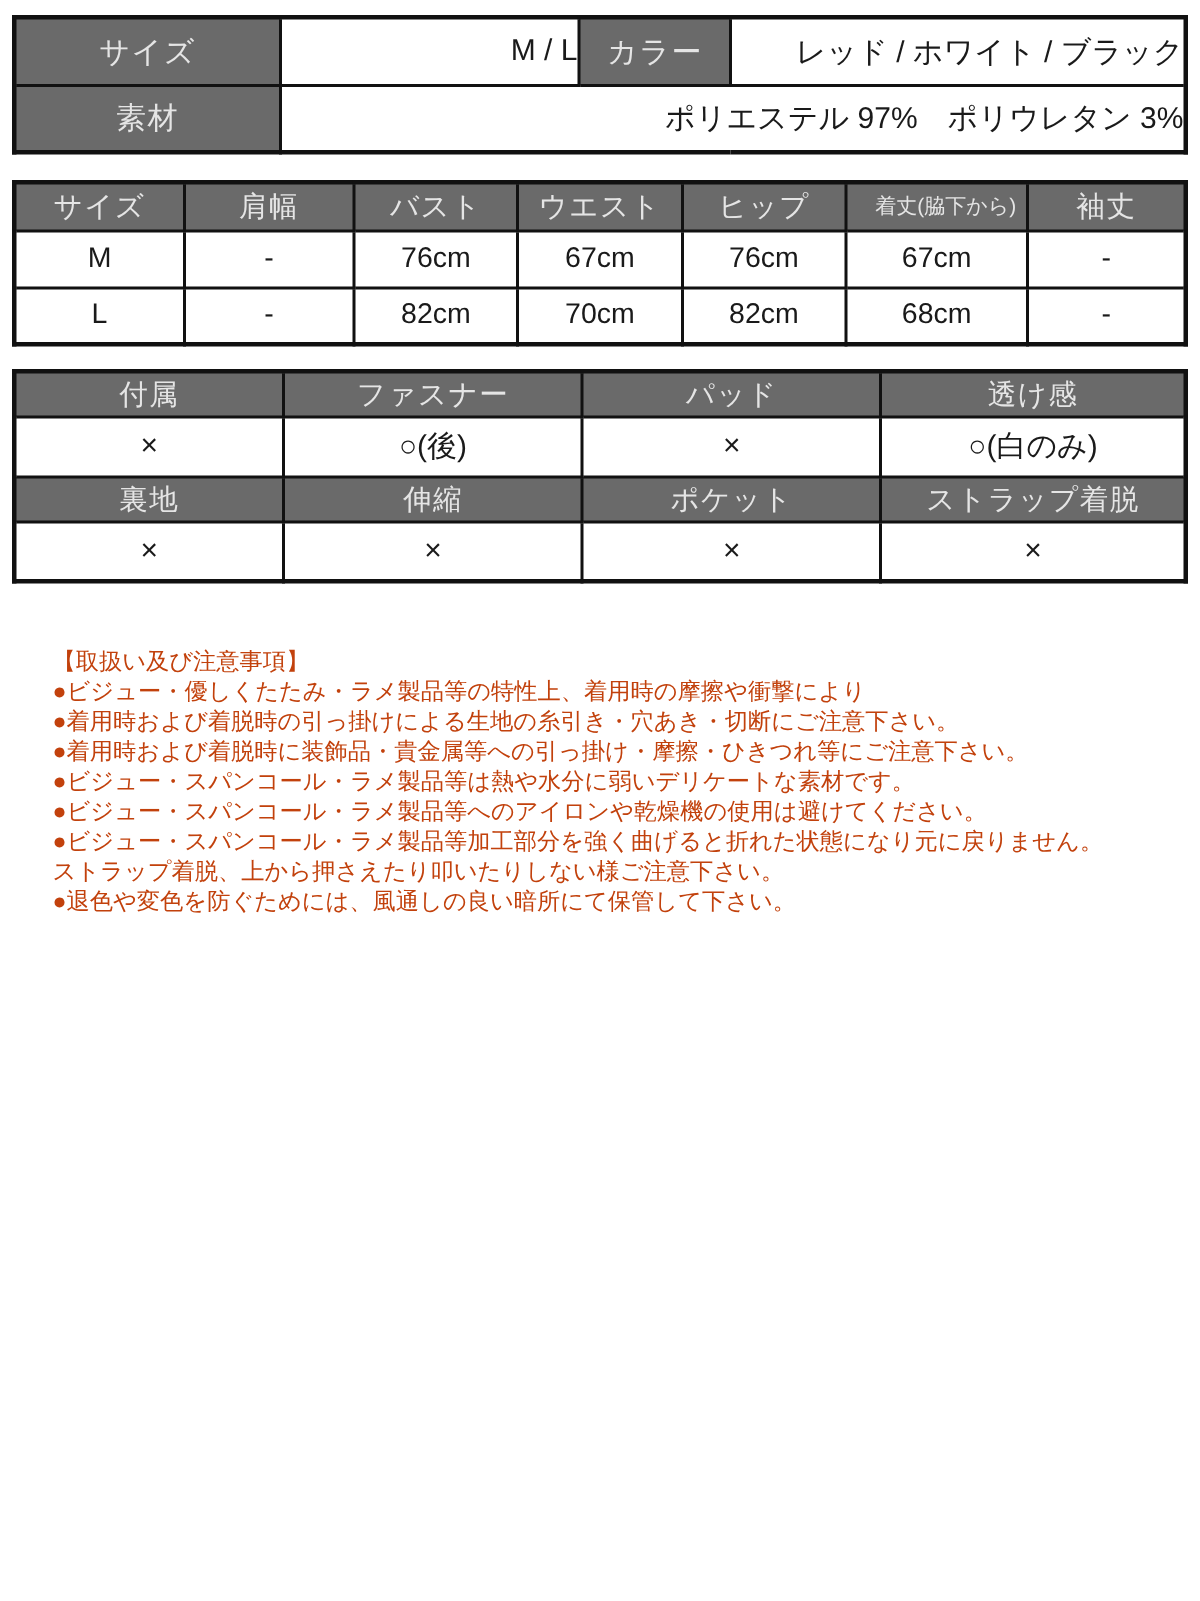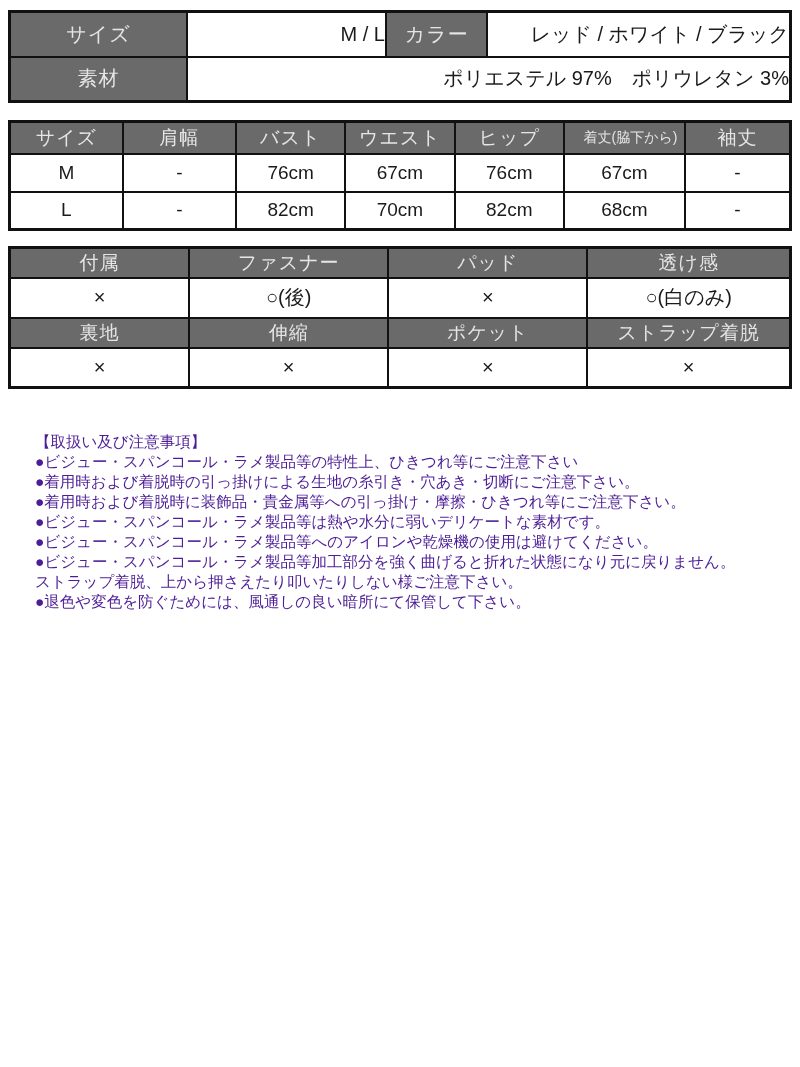--- a/index.html
+++ b/index.html
@@ -46,21 +46,21 @@
   
   .feature-table { margin-top: 15px; }
   .feature-table th { height: 30px; font-size: 19px; text-align: center; }
   .feature-table td { height: 40px; font-size: 20px; }
 
   
   .care-notes {
     margin: 43px 30px 0 35px;
     font-size: 15.5px;
     line-height: 20px;
-    color: #4c1d95;
+    color: #c2410c;
   }
   .care-notes div { white-space: nowrap; }
 </style>
 </head>
 <body>
 
 <table class="spec-table">
   <colgroup>
     <col style="width:22.7%">
       <col style="width:25.5%">
@@ -152,21 +152,21 @@
     <td>×</td>
     <td>×</td>
     <td>×</td>
     <td>×</td>
   </tr>
 </tbody>
   </table>
 
 <div class="care-notes">
   <div>【取扱い及び注意事項】</div>
-  <div>●ビジュー・スパンコール・ラメ製品等の特性上、ひきつれ等にご注意下さい</div>
+  <div>●ビジュー・優しくたたみ・ラメ製品等の特性上、着用時の摩擦や衝撃により</div>
   <div>●着用時および着脱時の引っ掛けによる生地の糸引き・穴あき・切断にご注意下さい。</div>
   <div>●着用時および着脱時に装飾品・貴金属等への引っ掛け・摩擦・ひきつれ等にご注意下さい。</div>
   <div>●ビジュー・スパンコール・ラメ製品等は熱や水分に弱いデリケートな素材です。</div>
   <div>●ビジュー・スパンコール・ラメ製品等へのアイロンや乾燥機の使用は避けてください。</div>
   <div>●ビジュー・スパンコール・ラメ製品等加工部分を強く曲げると折れた状態になり元に戻りません。</div>
   <div>ストラップ着脱、上から押さえたり叩いたりしない様ご注意下さい。</div>
   <div>●退色や変色を防ぐためには、風通しの良い暗所にて保管して下さい。</div>
 </div>
 
 </body></html>

